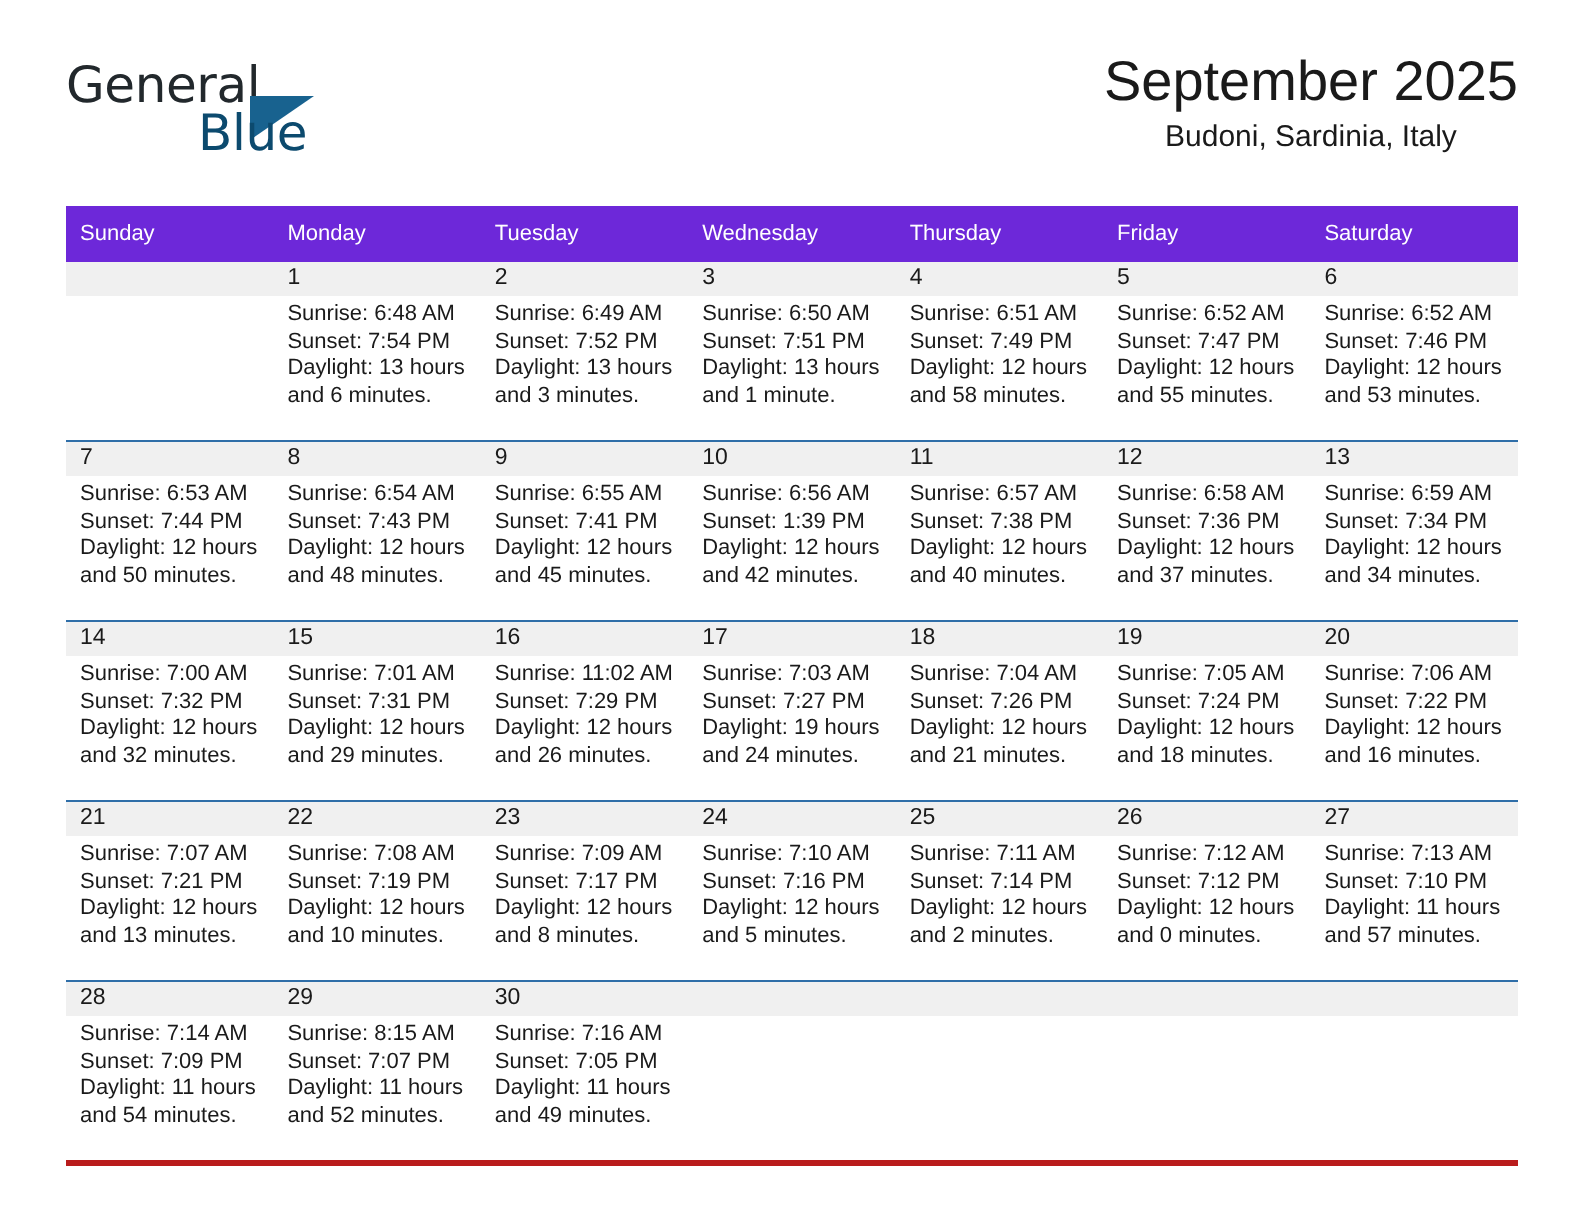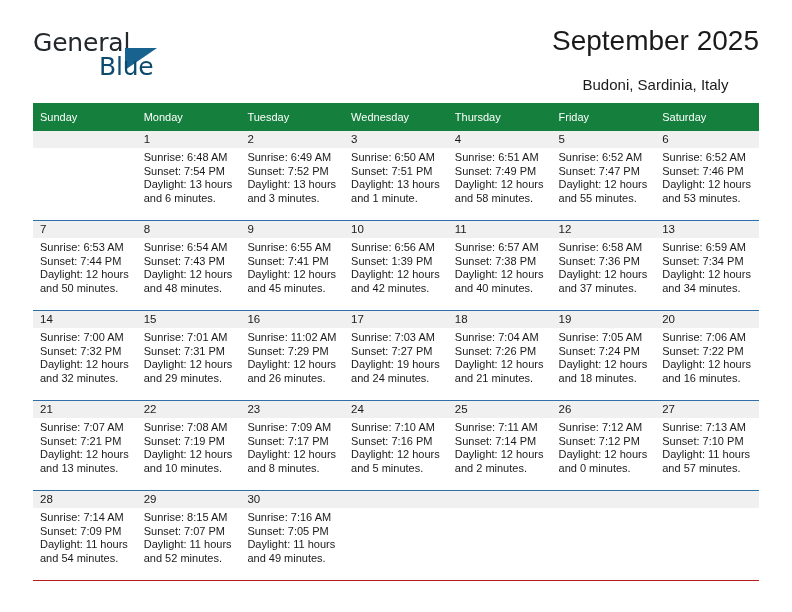--- a/index.html
+++ b/index.html
@@ -80,37 +80,37 @@
     color: #1a1a1a;
     line-height: 34px;
     letter-spacing: 0px;
     white-space: nowrap;
   }
   .location-title {
     font-size: 15px;
     font-weight: 400;
     color: #1a1a1a;
     line-height: 22px;
-    margin-top: 16px;
+    margin-top: 0;
     white-space: nowrap;
   }
 
   
   .calendar {
     position: absolute;
     left: 33px;
     top: 103px;
     width: 726px;
     border-collapse: collapse;
     table-layout: fixed;
   }
   .calendar col { width: 103.71px; }
 
   .calendar thead th {
-    background: #15803d;
+    background: #6d28d9;
     color: #ffffff;
     font-size: 11px;
     font-weight: 400;
     text-align: left;
     padding: 5px 0 5px 7px;
     height: 18px;
     line-height: 14px;
     border: none;
   }
 
@@ -118,21 +118,21 @@
     vertical-align: top;
     padding: 0;
     border-top: 1px solid #2f6ea8;
     background: #ffffff;
     height: 89px;
   }
   .week-row.first-week > td {
     border-top: none;
   }
   .calendar tbody tr:last-child > td {
-    border-bottom: 1px solid #b91c1c;
+    border-bottom: 3px solid #b91c1c;
   }
 
   .cell {
     position: relative;
     height: 88px;
     box-sizing: border-box;
     padding: 0;
   }
   .daynum {
     display: block;

